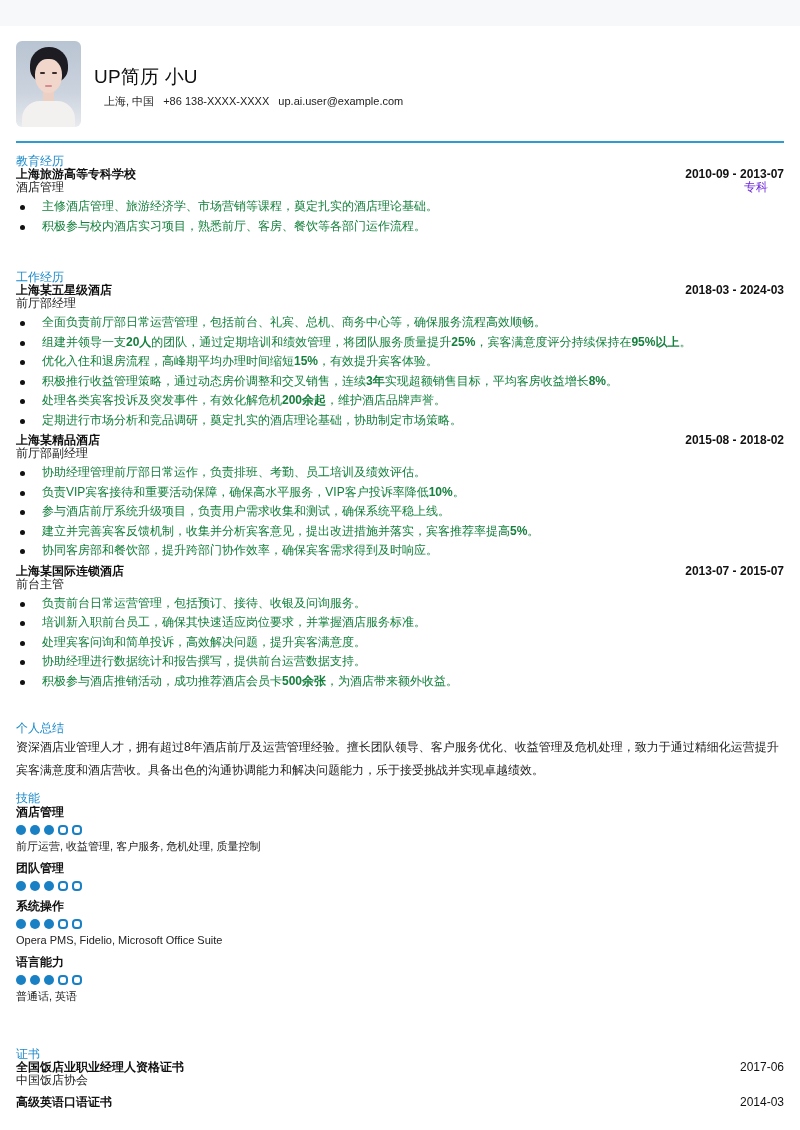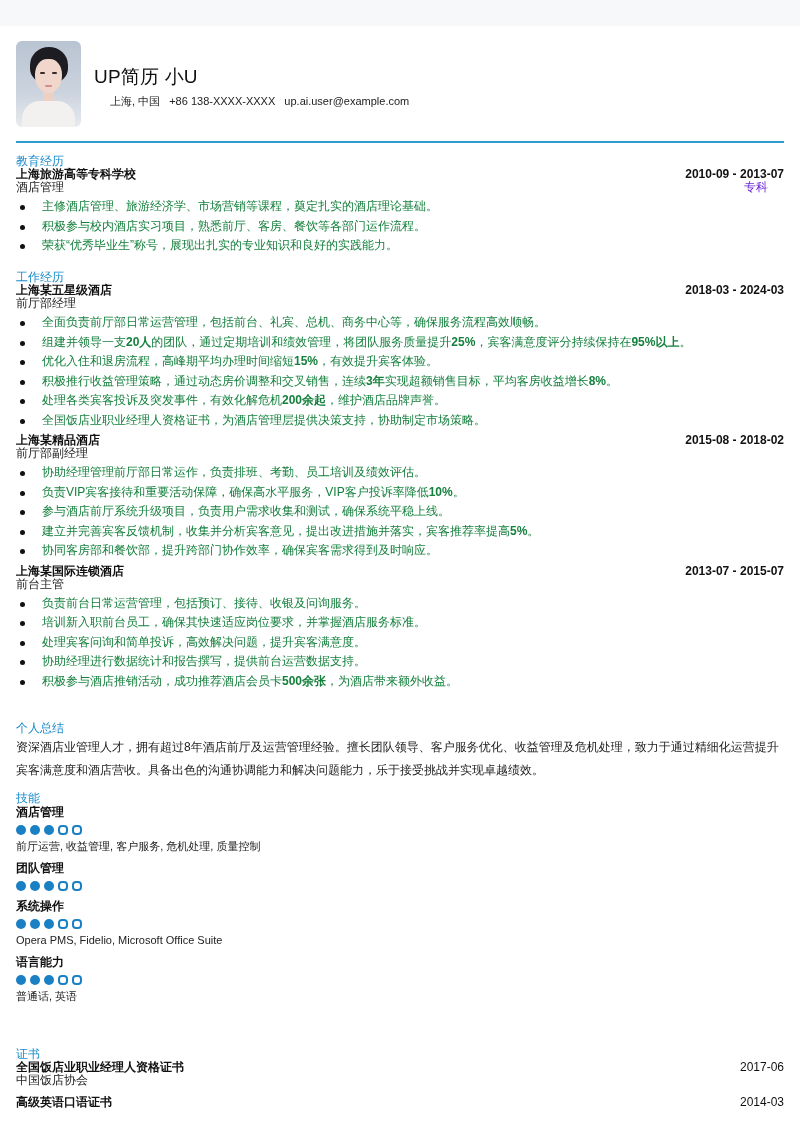--- a/index.html
+++ b/index.html
@@ -11,21 +11,21 @@
     .header { position: relative; height: 116px; }
     .photo { position: absolute; left: 0; top: 15px; width: 65px; height: 86px; border-radius: 6px; overflow: hidden;
       background: linear-gradient(180deg, #b9c4d2 0%, #cbd3de 60%, #e8ebef 100%); }
     .photo .hair { position: absolute; left: 14px; top: 6px; width: 38px; height: 36px; background: #1c1c22; border-radius: 50% 50% 40% 40%; }
     .photo .face { position: absolute; left: 19px; top: 18px; width: 27px; height: 34px; background: #f1d6cb; border-radius: 45% 45% 50% 50%; }
     .photo .eye { position: absolute; top: 31px; width: 5px; height: 2px; background: #3a2a28; border-radius: 2px; }
     .photo .lips { position: absolute; left: 29px; top: 44px; width: 7px; height: 2px; background: #d48a8f; border-radius: 2px; }
     .photo .neck { position: absolute; left: 27px; top: 50px; width: 11px; height: 12px; background: #ecd0c4; }
     .photo .jacket { position: absolute; left: 6px; top: 60px; width: 53px; height: 30px; background: #f3f1ef; border-radius: 18px 18px 0 0; }
     .name { position: absolute; left: 78px; top: 38px; font-size: 19px; font-weight: normal; color: #111; letter-spacing: 0.2px; }
-    .contact { position: absolute; left: 94px; top: 68px; font-size: 11px; color: #222; }
+    .contact { position: absolute; left: 88px; top: 68px; font-size: 11px; color: #222; }
     .contact span { margin-right: 6px; }
     .divider { position: absolute; left: 0; top: 115px; width: 768px; height: 1.5px; background: #2f9bd0; }
 
     .section { position: absolute; left: 0; width: 768px; }
     .sec-title { font-size: 12px; color: #1a8acb; line-height: 13px; font-family: Liberation Serif, serif; }
     .entry-row { position: relative; height: 13px; }
     .entry-title { font-size: 12px; font-weight: bold; color: #111; line-height: 13px; }
     .entry-date { position: absolute; right: 0; top: 0; font-size: 12px; font-weight: bold; color: #111; line-height: 13px; }
     .entry-sub-row { position: relative; height: 13px; }
     .entry-sub { font-size: 12px; color: #222; line-height: 13px; }
@@ -76,42 +76,41 @@
       <div class="entry-title">上海旅游高等专科学校</div>
       <div class="entry-date">2010-09 - 2013-07</div>
     </div>
     <div class="entry-sub-row">
       <div class="entry-sub">酒店管理</div>
       <div class="entry-sub-right">专科</div>
     </div>
     <ul class="bullets">
       <li>主修酒店管理、旅游经济学、市场营销等课程，奠定扎实的酒店理论基础。</li>
       <li>积极参与校内酒店实习项目，熟悉前厅、客房、餐饮等各部门运作流程。</li>
-      <li>荣获“优秀毕业生”称号，展现出扎实的专业知识和良好的实践能力。</li>
     </ul>
   </div>
 
   <div class="section" style="top:245px">
     <div class="sec-title">工作经历</div>
 
     <div>
       <div class="entry-row">
         <div class="entry-title">上海某五星级酒店</div>
         <div class="entry-date">2018-03 - 2024-03</div>
       </div>
       <div class="entry-sub-row">
         <div class="entry-sub">前厅部经理</div>
       </div>
       <ul class="bullets">
         <li>全面负责前厅部日常运营管理，包括前台、礼宾、总机、商务中心等，确保服务流程高效顺畅。</li>
         <li>组建并领导一支<b>20人</b>的团队，通过定期培训和绩效管理，将团队服务质量提升<b>25%</b>，宾客满意度评分持续保持在<b>95%以上</b>。</li>
         <li>优化入住和退房流程，高峰期平均办理时间缩短<b>15%</b>，有效提升宾客体验。</li>
         <li>积极推行收益管理策略，通过动态房价调整和交叉销售，连续<b>3年</b>实现超额销售目标，平均客房收益增长<b>8%</b>。</li>
         <li>处理各类宾客投诉及突发事件，有效化解危机<b>200余起</b>，维护酒店品牌声誉。</li>
-        <li>全国饭店业职业经理人资格证书，为酒店管理层提供决策支持，协助制定市场策略。</li>
+        <li>定期进行市场分析和竞品调研，奠定扎实的酒店理论基础，协助制定市场策略。</li>
       </ul>
     </div>
 
     <div style="margin-top:4px">
       <div class="entry-row">
         <div class="entry-title">上海某精品酒店</div>
         <div class="entry-date">2015-08 - 2018-02</div>
       </div>
       <div class="entry-sub-row">
         <div class="entry-sub">前厅部副经理</div>

